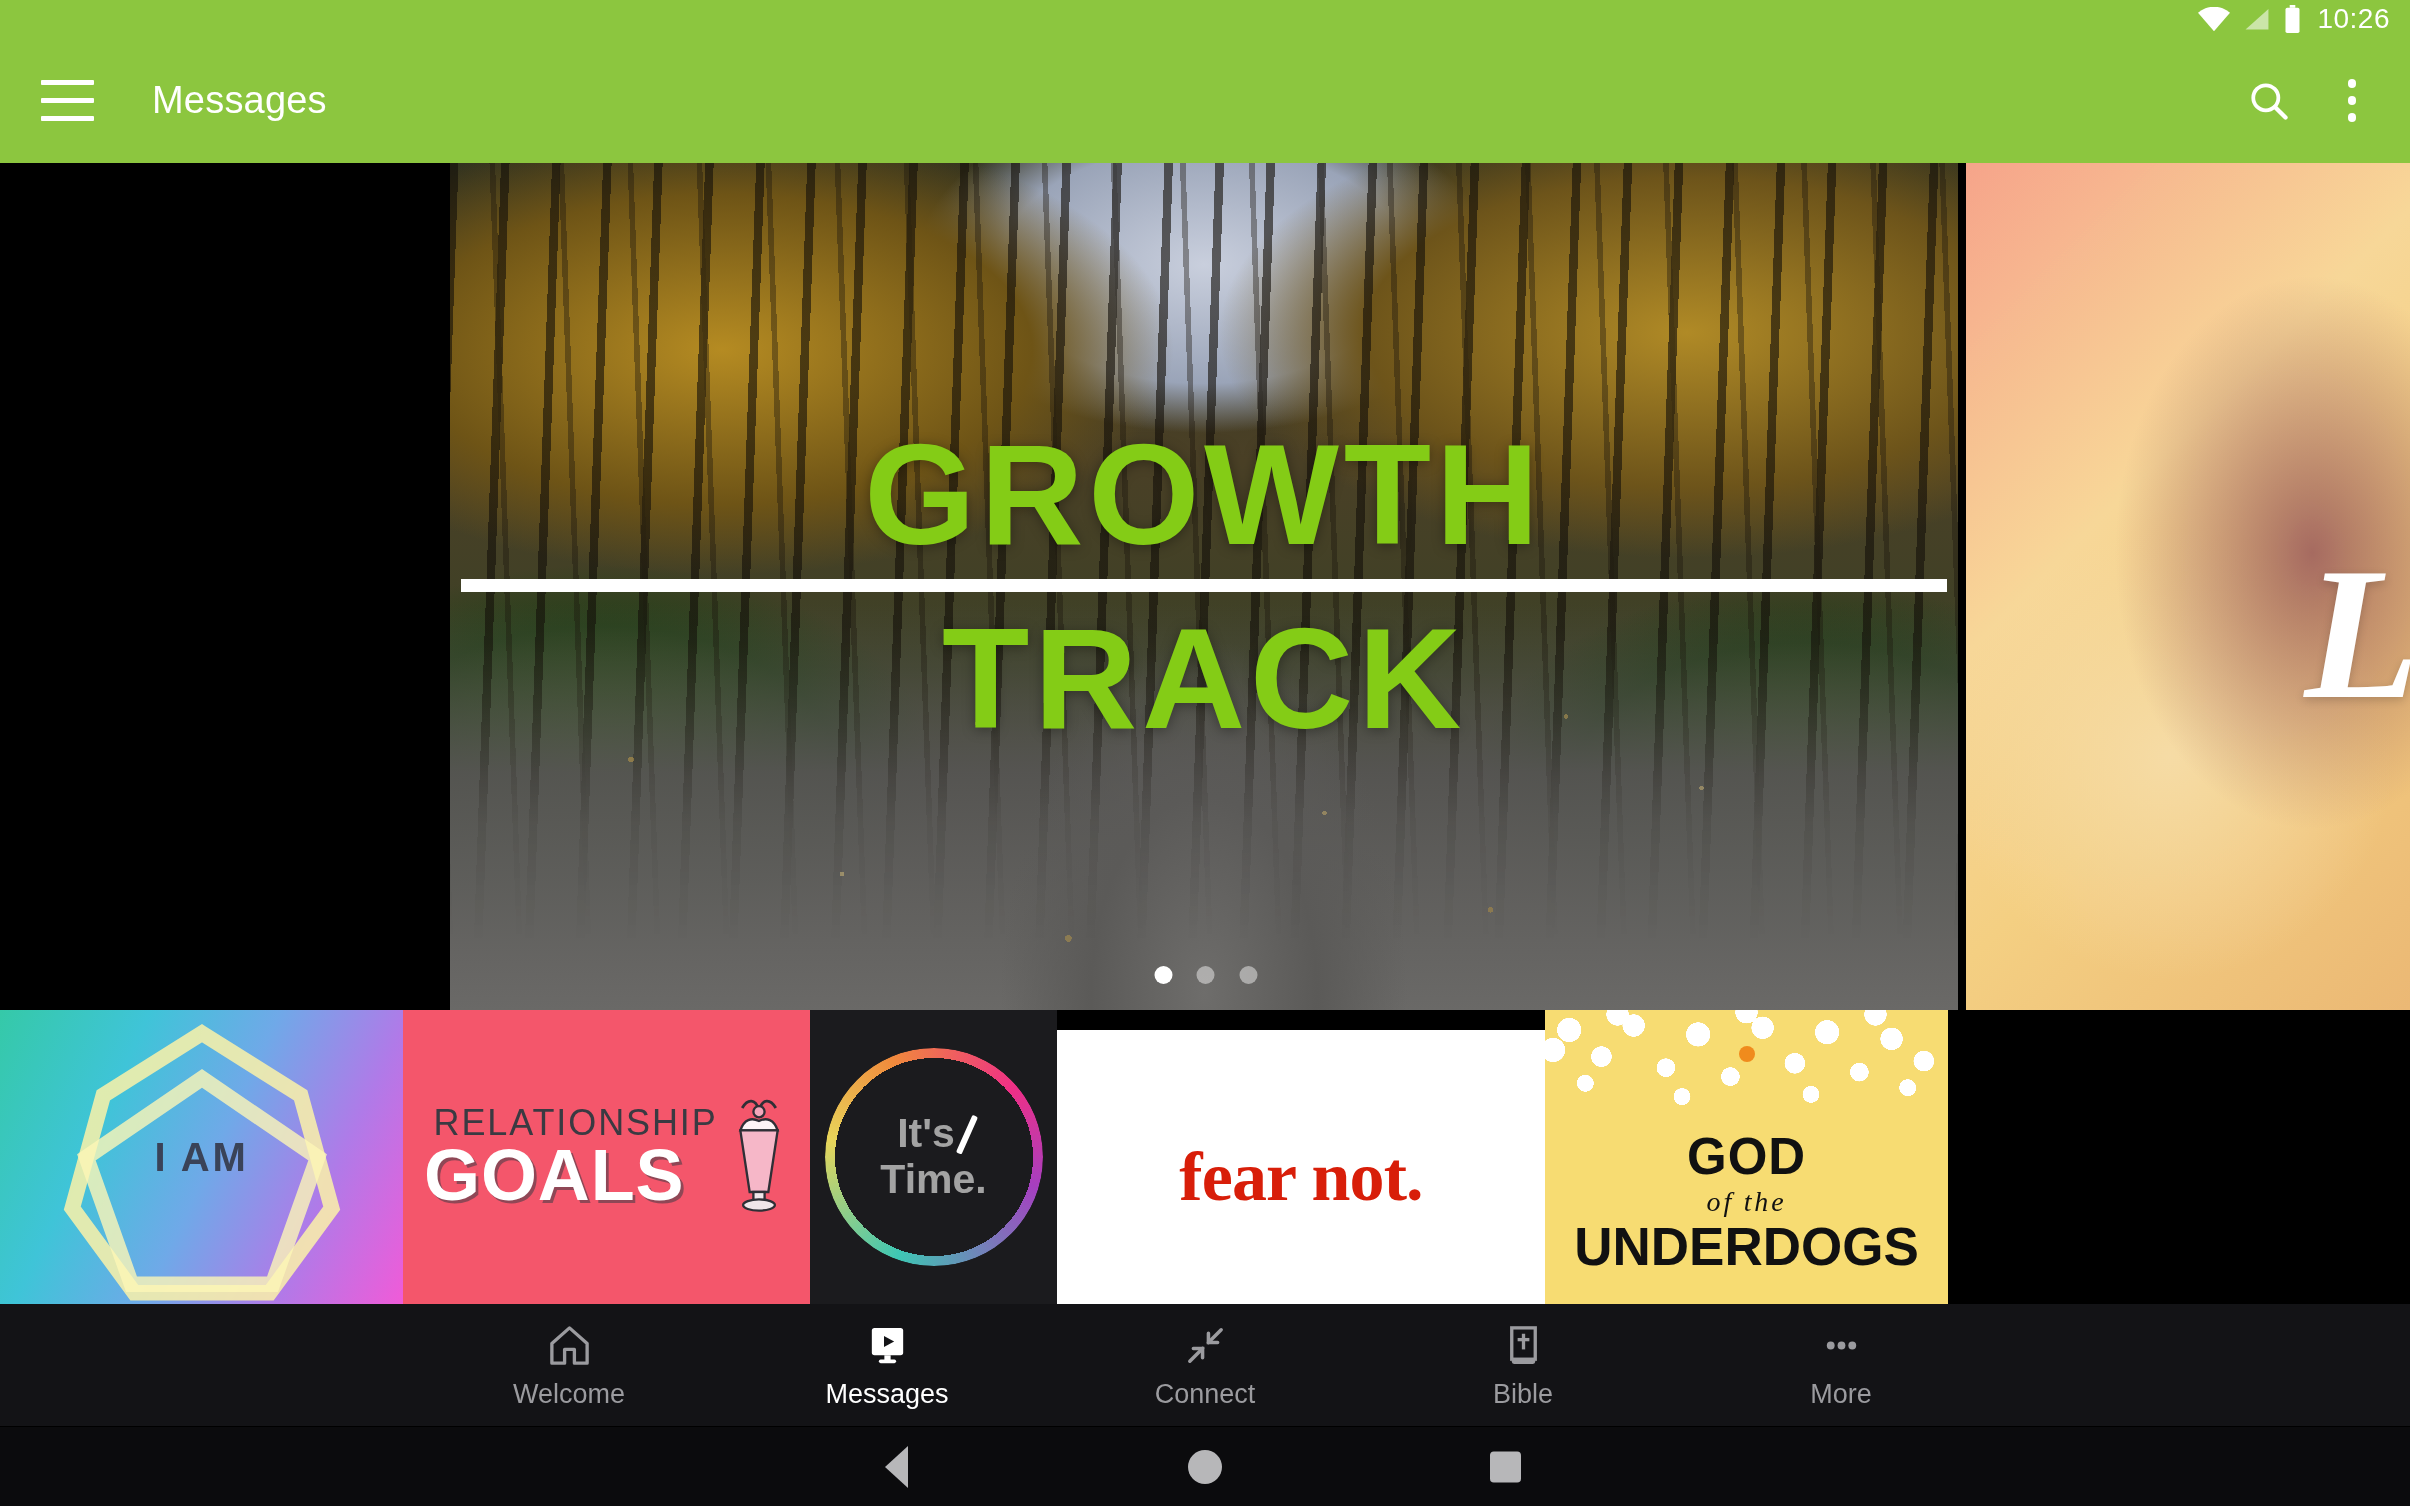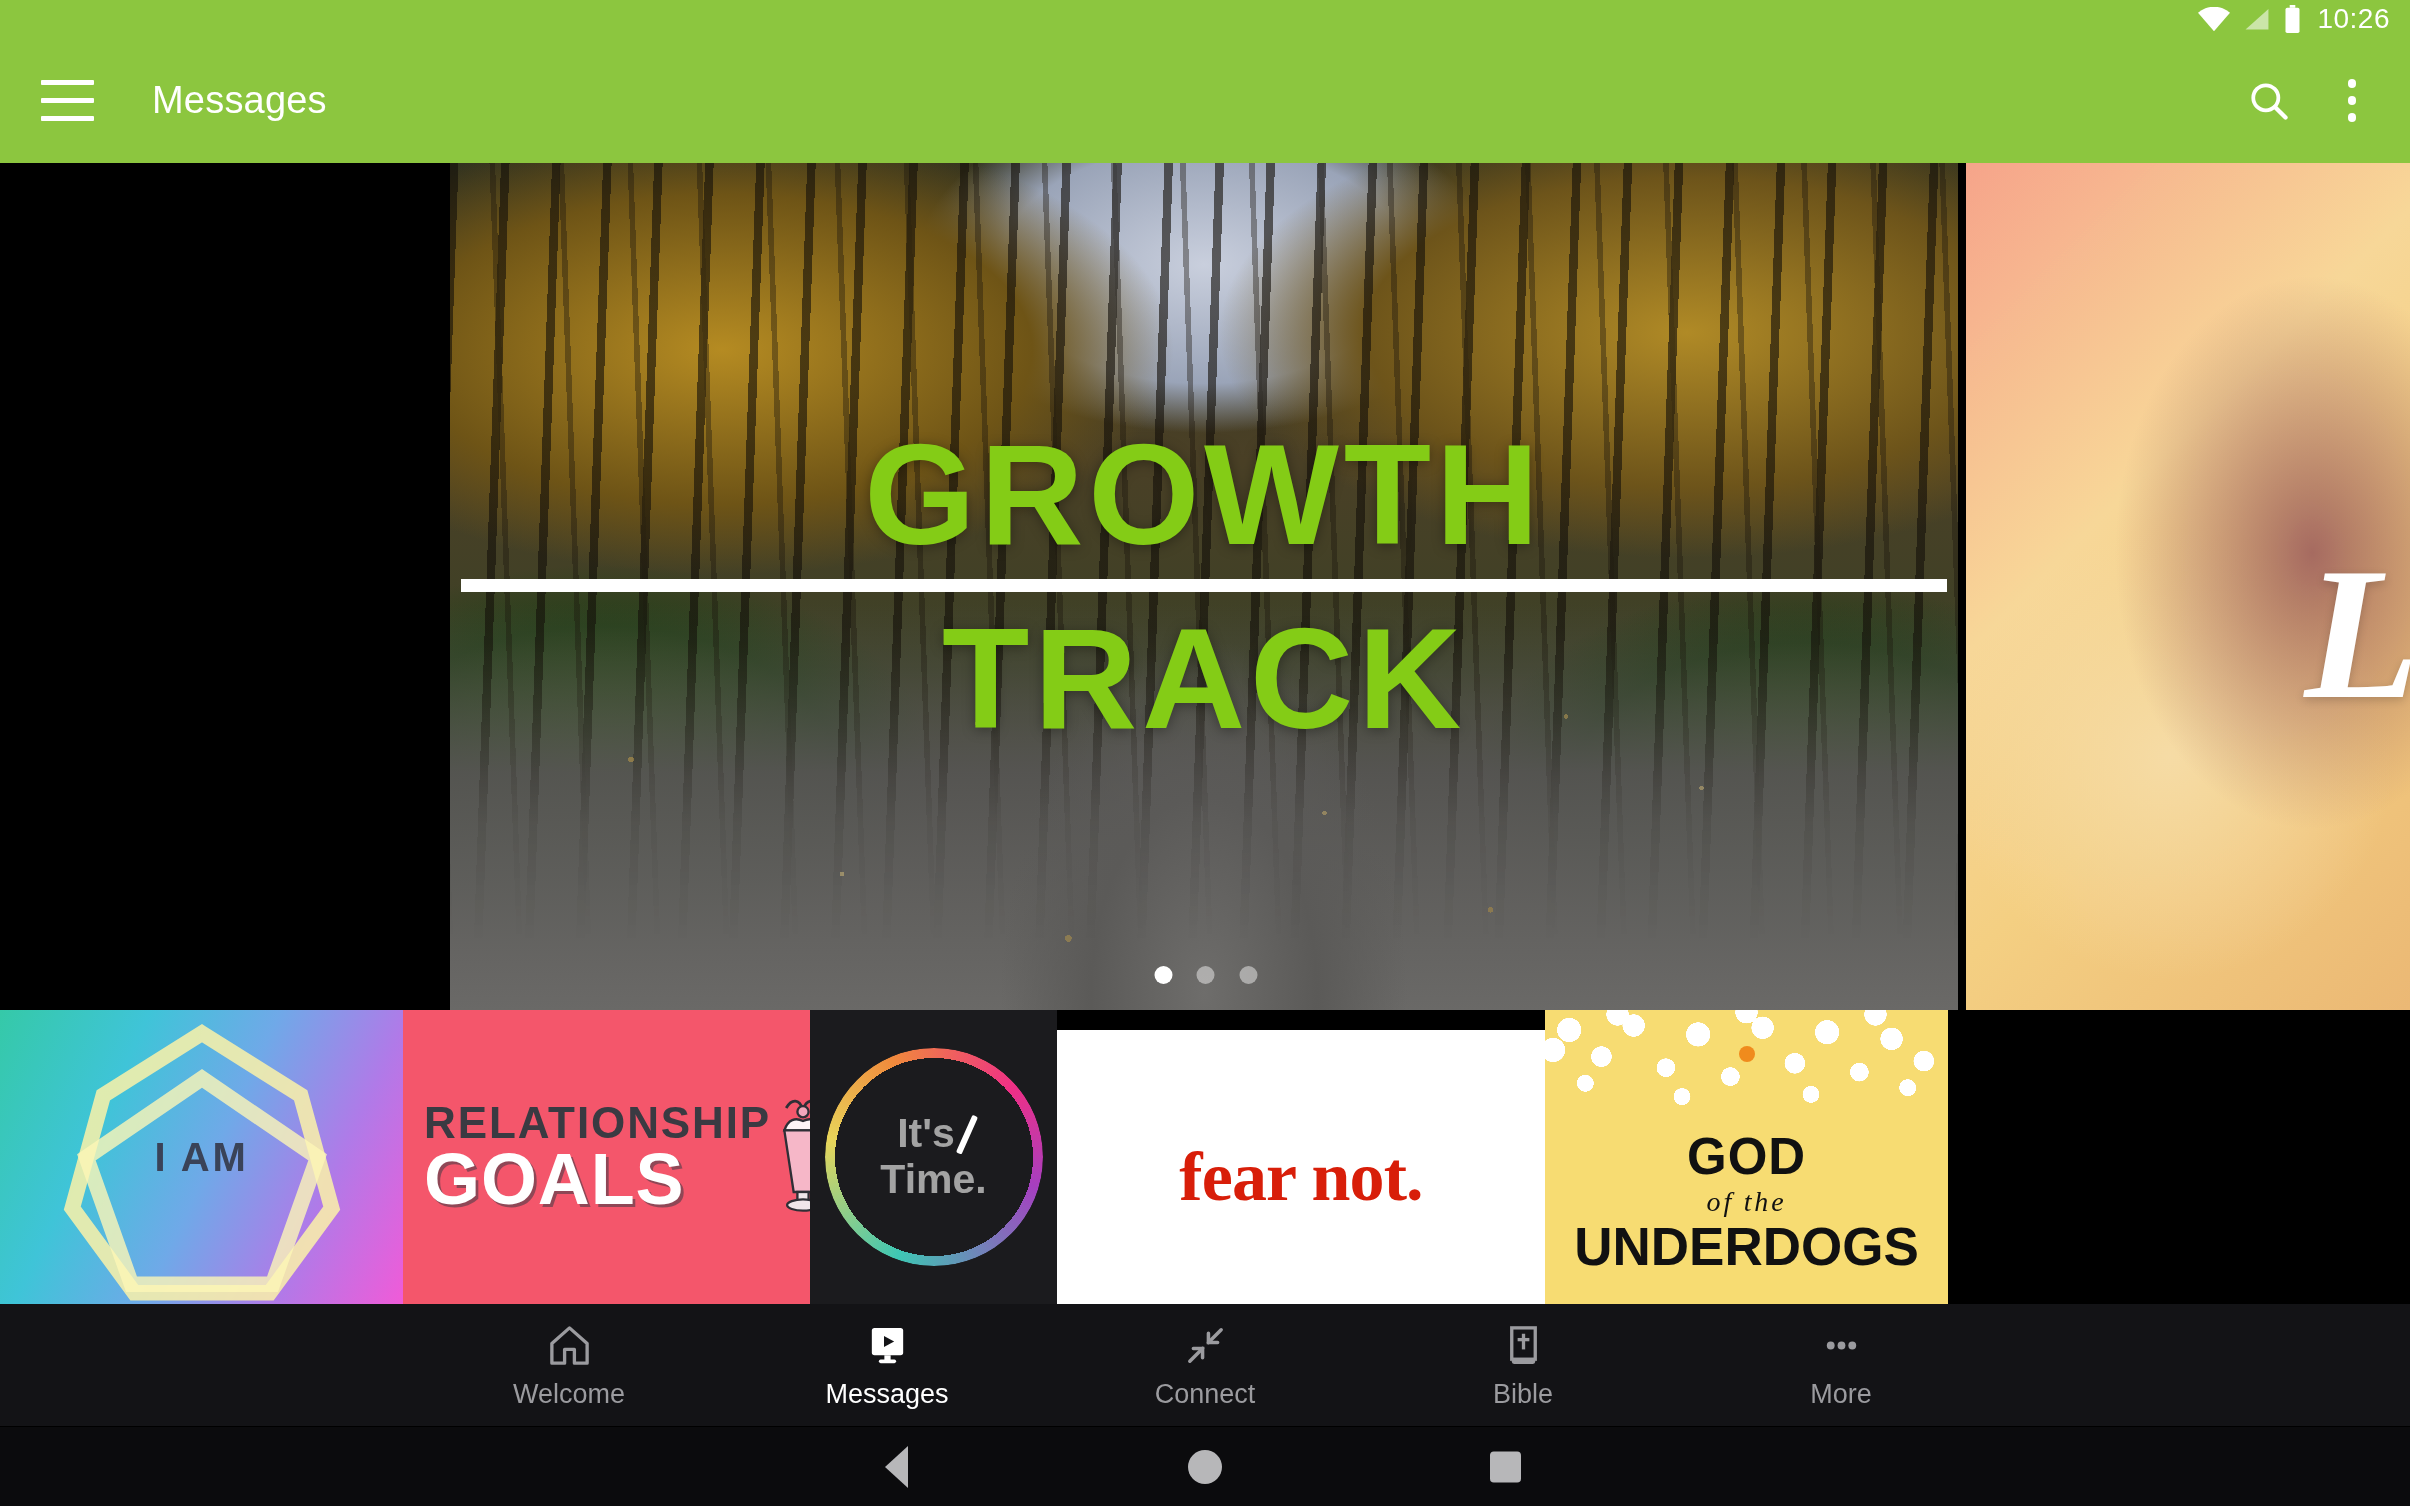--- a/index.html
+++ b/index.html
@@ -108,21 +108,21 @@
          width:282px; height:282px; }
   .poly svg{ width:100%; height:100%; }
   .iam-label{ position:absolute; left:0; right:0; top:50%; transform:translateY(-50%);
               text-align:center; color:#3a4358; font-weight:700; font-size:40px; letter-spacing:2.8px; }
 
   
   .t-rel{ width:407px; background:#F4566B; }
   .rel-wrap{ position:absolute; left:21px; right:21px; top:50%; transform:translateY(-50%);
              display:flex; align-items:center; }
   .rel-txt{ flex:1; }
-  .rel-1{ color:#3a3a42; font-weight:700; font-size:44px; letter-spacing:1.9px; line-height:1;text-align:center; }
+  .rel-1{ color:#3a3a42; font-weight:400; font-size:36px; letter-spacing:1.9px; line-height:1;text-align:center; }
   .rel-2{ color:#fff; font-weight:700; font-size:72px; letter-spacing:0.9px; line-height:.95;
           text-shadow:2.8px 2.8px 0 rgba(60,60,70,.55); }
   .shake{ width:58px; height:122px; position:relative; margin-left:3.8px; }
 
   
   .t-time{ width:247px; background:#1b1b1e; }
   .ring{ position:absolute; left:50%; top:50%; transform:translate(-50%,-50%);
          width:218px; height:218px; border-radius:50%;
          background:conic-gradient(from 200deg,#3ec7b4 0%, #e8d55a 22%, #f08a3c 38%, #ef2f86 58%, #a63fc0 74%, #3ec7b4 100%);
          -webkit-mask: radial-gradient(circle, transparent 0 99px, #000 99px);

